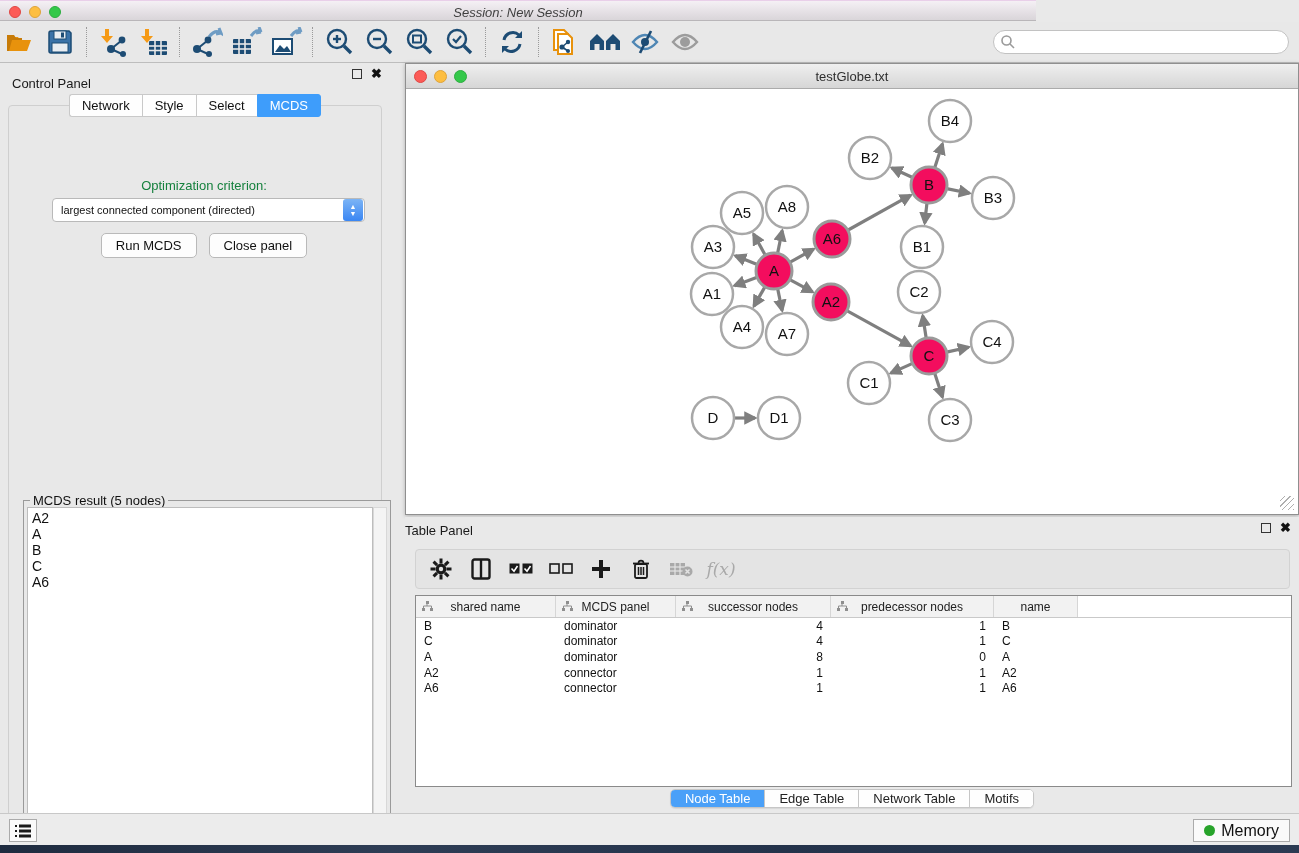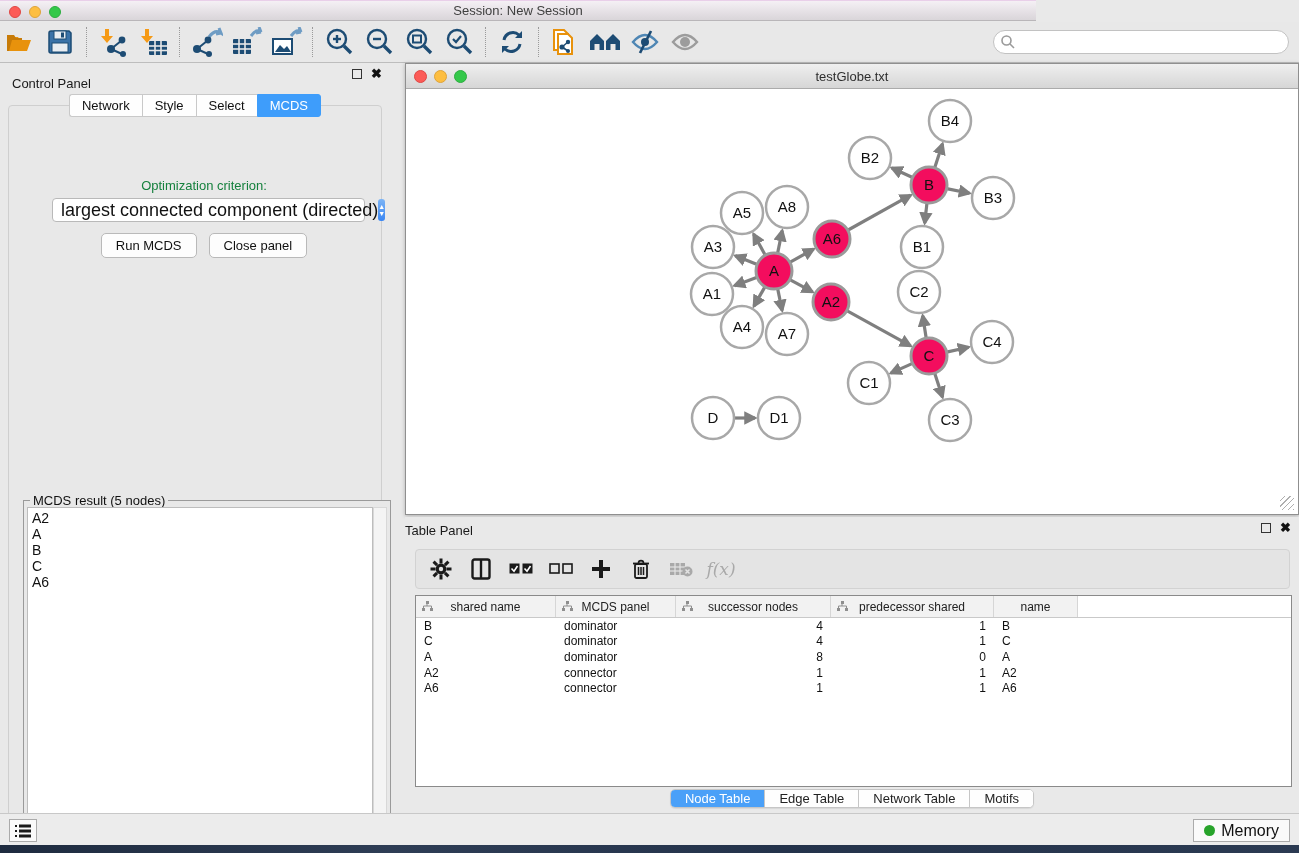--- a/index.html
+++ b/index.html
@@ -2,21 +2,21 @@
 <html><head>
 <meta charset="utf-8">
 <style>
   * { margin:0; padding:0; box-sizing:border-box; }
   html,body { width:1299px; height:853px; overflow:hidden; }
   body { font-family:"Liberation Sans", sans-serif; background:#E9E9E9; position:relative; font-size:13px; color:#222; }
 
   
   .titlebar { position:absolute; left:0; top:0; width:1036px; height:21px;
     background:linear-gradient(#F5F0F5,#D9D5D9); border-top:1px solid #E9CFE9; border-bottom:1px solid #B9B6B9;
-    display:flex; align-items:center; justify-content:center; }
+    display:flex; align-items:flex-end; justify-content:center;font-style:italic; }
   .titlebar .title { font-size:13px; color:#3F3F3F; }
   .lights { position:absolute; left:9px; top:5px; display:flex; gap:8px; }
   .light { width:12px; height:12px; border-radius:50%; }
   .light.red { background:#FC5B57; border:1px solid #DF4744; }
   .light.yellow { background:#FDBE41; border:1px solid #DEA43A; }
   .light.green { background:#34C84A; border:1px solid #2DAD40; }
 
   
   .toolbar { position:absolute; left:0; top:22px; width:1299px; height:41px;
     background:#E8E8E8; border-bottom:1px solid #BDBDBD; display:flex; align-items:center; }
@@ -36,21 +36,21 @@
   .cp-card { position:absolute; left:8px; top:42px; width:374px; height:758px; background:#E8E8E8;
     border:1px solid #CFCFCF; border-radius:4px; }
   .cp-tabs { position:absolute; left:0; top:31px; width:390px; display:flex; justify-content:center; z-index:3; }
   .cp-tab { background:#FEFEFE; border:1px solid #C9C9C9; border-right:none; padding:3px 12px; font-size:13px; color:#111; }
   .cp-tab:first-child { border-radius:3px 0 0 3px; }
   .cp-tab:last-child { border-right:1px solid #C9C9C9; border-radius:0 3px 3px 0; }
   .cp-tab.active { background:#3E9DFB; color:#FFF; border-color:#3E9DFB; }
   .opt-label { position:absolute; left:0; top:72px; width:390px; text-align:center; font-size:13px; color:#15803d; }
   .dropdown { position:absolute; left:43px; top:92px; width:313px; height:24px; background:#FFF;
     border:1px solid #B9B9B9; border-radius:4px; display:flex; align-items:center; }
-  .dropdown .dd-text { flex:1; padding-left:8px; font-size:18px; color:#111; white-space:nowrap; }
+  .dropdown .dd-text { flex:1; padding-left:8px; font-size:11px; color:#111; white-space:nowrap; }
   .dd-stepper { width:20px; height:22px; margin-right:1px; border-radius:3px;
     background:linear-gradient(#7CB4F5,#3A86F3); display:flex; flex-direction:column; align-items:center; justify-content:center; gap:1px; }
   .dd-stepper span { color:#FFF; font-size:7px; line-height:6px; }
   .cp-buttons { position:absolute; left:0; top:127px; width:390px; display:flex; justify-content:center; gap:12px; }
   .cp-btn { background:#FDFDFD; border:1px solid #B9B9B9; border-radius:5px; padding:4px 14px; font-size:13px; color:#111; }
 
   .result-box { position:absolute; left:14px; top:394px; width:368px; height:338px;
     border:1px solid #9A9A9A; background:#E8E8E8; }
   .result-legend { position:absolute; left:6px; top:-8px; background:#E8E8E8; padding:0 3px; font-size:13px; color:#111; }
   .result-list { position:absolute; left:3px; top:6px; right:17px; bottom:3px; background:#FFF; border:1px solid #BDBDBD;
@@ -524,21 +524,21 @@
         </div>
         <div class="nt-hcell" style="width: 163px;">
           <svg class="hicon" width="11" height="10" viewBox="0 0 11 10">
             <g fill="#8F8F8F">
               <rect x="4" y="0" width="3" height="3"></rect>
               <rect x="0" y="7" width="3" height="3"></rect>
               <rect x="8" y="7" width="3" height="3"></rect>
               <path d="M5 3 v2 M1.5 7 V5 h8 v2" stroke="#8F8F8F" fill="none" stroke-width="1"></path>
             </g>
           </svg>
-          <span>predecessor shared</span>
+          <span>predecessor nodes</span>
         </div>
         <div class="nt-hcell" style="width: 84px;">
           <span>name</span>
         </div>
       </div>
     <div>
         <div class="nt-row">
           <div class="nt-cell al" style="width: 140px;">B</div>
           <div class="nt-cell al" style="width: 120px;">dominator</div>
           <div class="nt-cell ar" style="width: 155px;">4</div>

